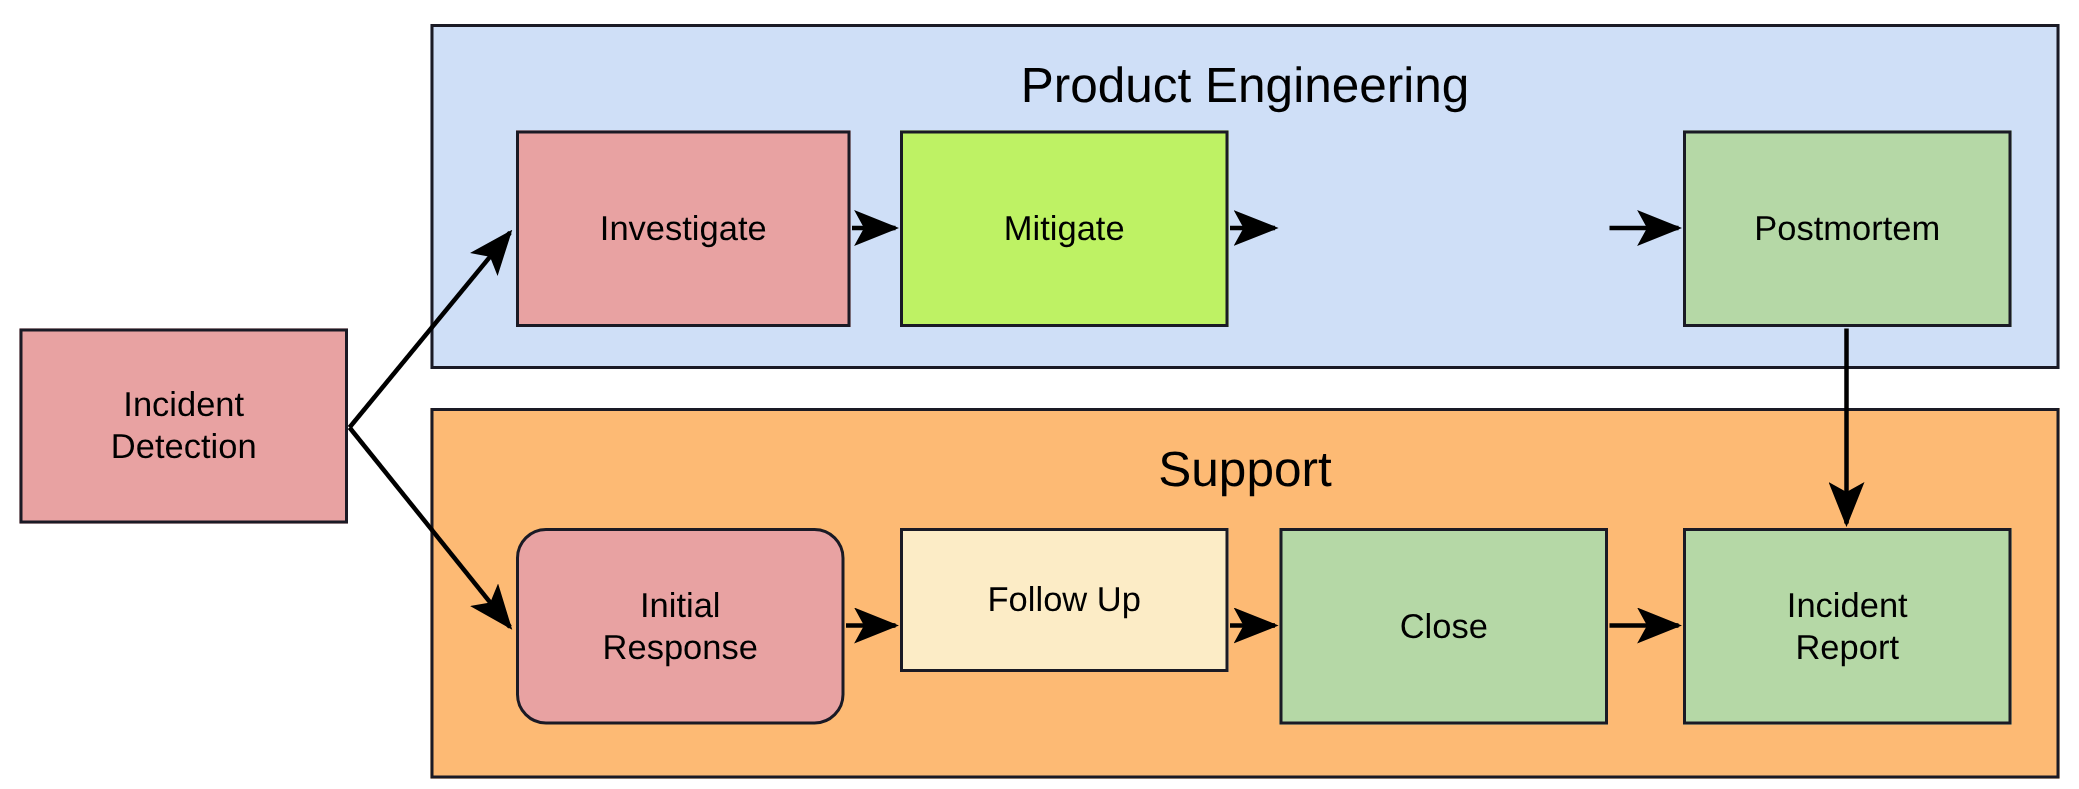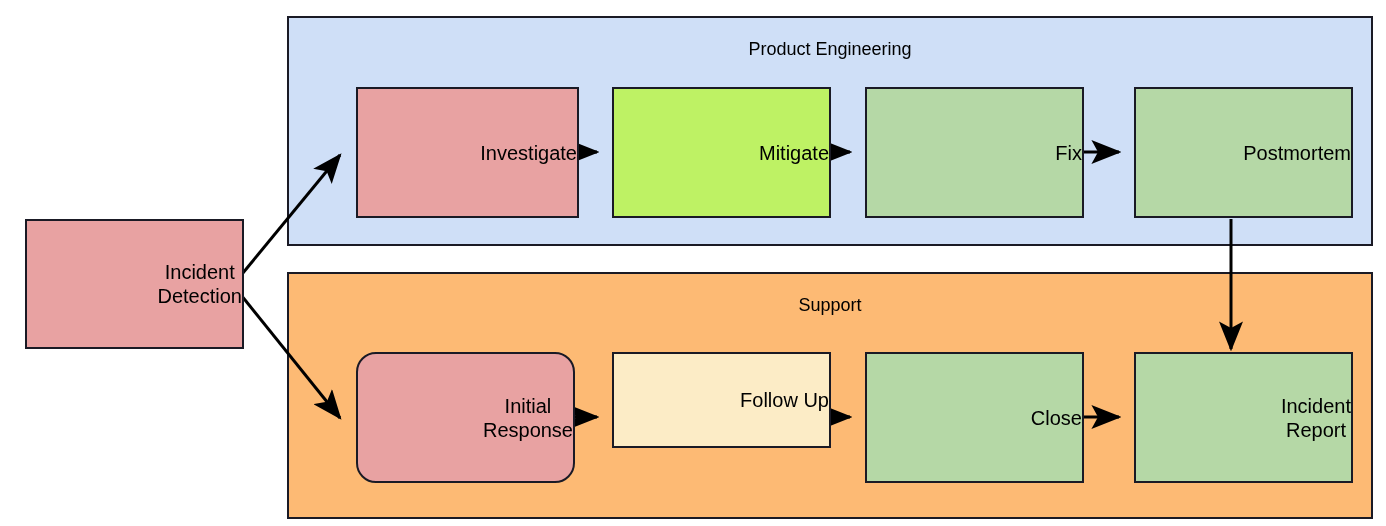--- a/index.html
+++ b/index.html
@@ -21,38 +21,37 @@
     position: absolute;
     box-sizing: border-box;
     background: #cfdff7;
     border: 2px solid #1a1a25;
   }
   .lane-title {
     position: absolute;
     left: 0;
     right: 0;
     text-align: center;
-    font-size: 18px;
+    font-size: 33px;
     color: #000000;
     line-height: 1;
     white-space: nowrap;
   }
   .node {
     position: absolute;
     box-sizing: border-box;
     border: 2px solid #1a1a25;
     display: flex;
     align-items: center;
-    justify-content: flex-end;
+    justify-content: center;
     text-align: center;
-    font-size: 20px;
+    font-size: 23px;
     color: #000000;
     line-height: 1.2;
     white-space: pre-line;
-    margin-left: 12px;
   }
   .node.pink   { background: #e8a2a2; }
   .node.yellow { background: #fcecc6; }
   .node.green  { background: #b5d8a6; }
   .edges {
     position: absolute;
     left: 0;
     top: 0;
     width: 1386px;
     height: 526px;
@@ -93,21 +92,20 @@
       <line x1="564" y1="417" x2="597" y2="417"></line>
       <line x1="820" y1="417" x2="850" y2="417"></line>
       <line x1="1073" y1="417" x2="1119" y2="417"></line>
     </g>
   </svg>
 
   <div class="node pink" id="node-incident-detection" style="left: 13px; top: 219px; width: 219px; height: 130px; background: rgb(232, 162, 162); border-color: rgb(26, 26, 37); color: rgb(0, 0, 0);"><span>Incident
 Detection</span></div>
   <div class="node pink" id="node-investigate" style="left: 344px; top: 87px; width: 223px; height: 131px; background: rgb(232, 162, 162); border-color: rgb(26, 26, 37); color: rgb(0, 0, 0);"><span>Investigate</span></div>
   <div class="node yellow" id="node-mitigate" style="left: 600px; top: 87px; width: 219px; height: 131px; background: #bef264; border-color: rgb(26, 26, 37); color: rgb(0, 0, 0);"><span>Mitigate</span></div>
-  <div class="node green" id="node-fix" style="left: 853px; top: 87px; width: 219px; height: 131px; background: rgb(181, 216, 166); border-color: rgb(26, 26, 37); color: rgb(0, 0, 0);"><span>Fix</span></div>
   <div class="node green" id="node-postmortem" style="left: 1122px; top: 87px; width: 219px; height: 131px; background: rgb(181, 216, 166); border-color: rgb(26, 26, 37); color: rgb(0, 0, 0);"><span>Postmortem</span></div>
   <div class="node pink" id="node-initial-response" style="left: 344px; top: 352px; width: 219px; height: 131px; background: rgb(232, 162, 162); border-color: rgb(26, 26, 37); color: rgb(0, 0, 0); border-radius: 20px;"><span>Initial
 Response</span></div>
   <div class="node yellow" id="node-follow-up" style="left: 600px; top: 352px; width: 219px; height: 96px; background: rgb(252, 236, 198); border-color: rgb(26, 26, 37); color: rgb(0, 0, 0);"><span>Follow Up</span></div>
   <div class="node green" id="node-close" style="left: 853px; top: 352px; width: 219px; height: 131px; background: rgb(181, 216, 166); border-color: rgb(26, 26, 37); color: rgb(0, 0, 0);"><span>Close</span></div>
   <div class="node green" id="node-incident-report" style="left: 1122px; top: 352px; width: 219px; height: 131px; background: rgb(181, 216, 166); border-color: rgb(26, 26, 37); color: rgb(0, 0, 0);"><span>Incident
 Report</span></div>
 
 </div>
 

